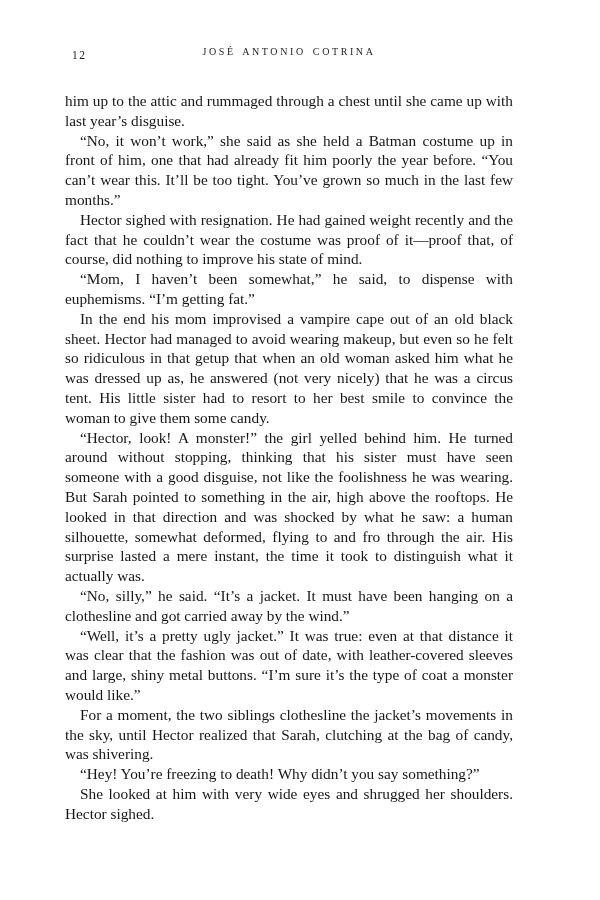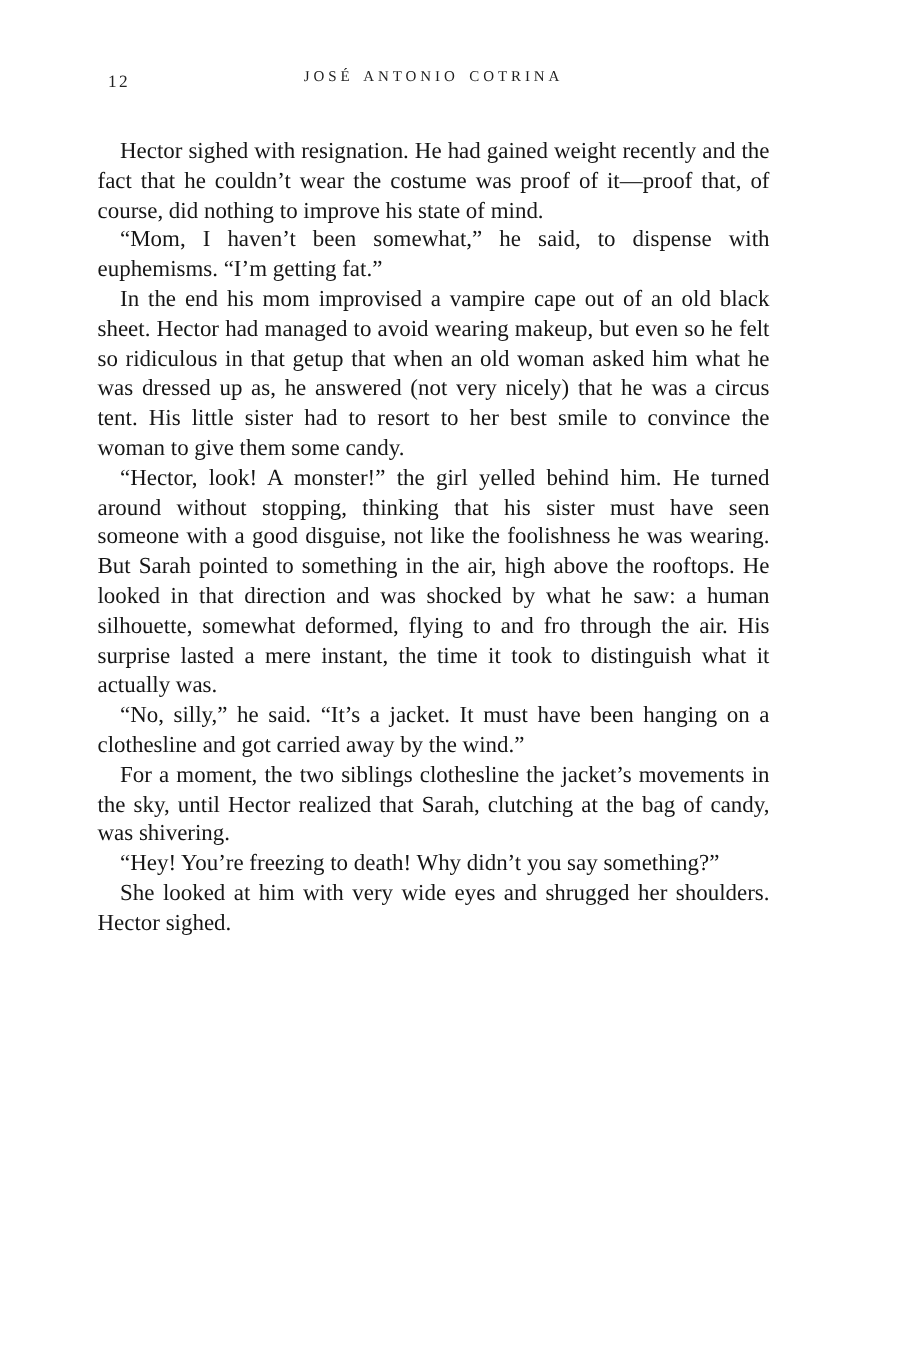--- a/index.html
+++ b/index.html
@@ -70,23 +70,26 @@
 <body>
 
 <div class="page">
 
   <div class="page-header">
     <span class="folio">12</span>
     <div class="running-head">JOSÉ ANTONIO COTRINA</div>
   </div>
 
   <div class="text-block">
+    <p class="no-indent">him up to the attic and rummaged through a chest until she came up with last year’s disguise.</p>
+    <p>“No, it won’t work,” she said as she held a Batman costume up in front of him, one that had already fit him poorly the year before. “You can’t wear this. It’ll be too tight. You’ve grown so much in the last few months.”</p>
     <p>Hector sighed with resignation. He had gained weight recently and the fact that he couldn’t wear the costume was proof of it—proof that, of course, did nothing to improve his state of mind.</p>
     <p>“Mom, I haven’t been somewhat,” he said, to dispense with euphemisms. “I’m getting fat.”</p>
     <p>In the end his mom improvised a vampire cape out of an old black sheet. Hector had managed to avoid wearing makeup, but even so he felt so ridiculous in that getup that when an old woman asked him what he was dressed up as, he answered (not very nicely) that he was a circus tent. His little sister had to resort to her best smile to convince the woman to give them some candy.</p>
     <p>“Hector, look! A monster!” the girl yelled behind him. He turned around without stopping, thinking that his sister must have seen someone with a good disguise, not like the foolishness he was wearing. But Sarah pointed to something in the air, high above the rooftops. He looked in that direction and was shocked by what he saw: a human silhouette, somewhat deformed, flying to and fro through the air. His surprise lasted a mere instant, the time it took to distinguish what it actually was.</p>
     <p>“No, silly,” he said. “It’s a jacket. It must have been hanging on a clothesline and got carried away by the wind.”</p>
+    <p>“Well, it’s a pretty ugly jacket.” It was true: even at that distance it was clear that the fashion was out of date, with leather-covered sleeves and large, shiny metal buttons. “I’m sure it’s the type of coat a monster would like.”</p>
     <p>For a moment, the two siblings clothesline the jacket’s movements in the sky, until Hector realized that Sarah, clutching at the bag of candy, was shivering.</p>
     <p>“Hey! You’re freezing to death! Why didn’t you say something?”</p>
     <p>She looked at him with very wide eyes and shrugged her shoulders. Hector sighed.</p>
   </div>
 
 </div>
 
 </body></html>

